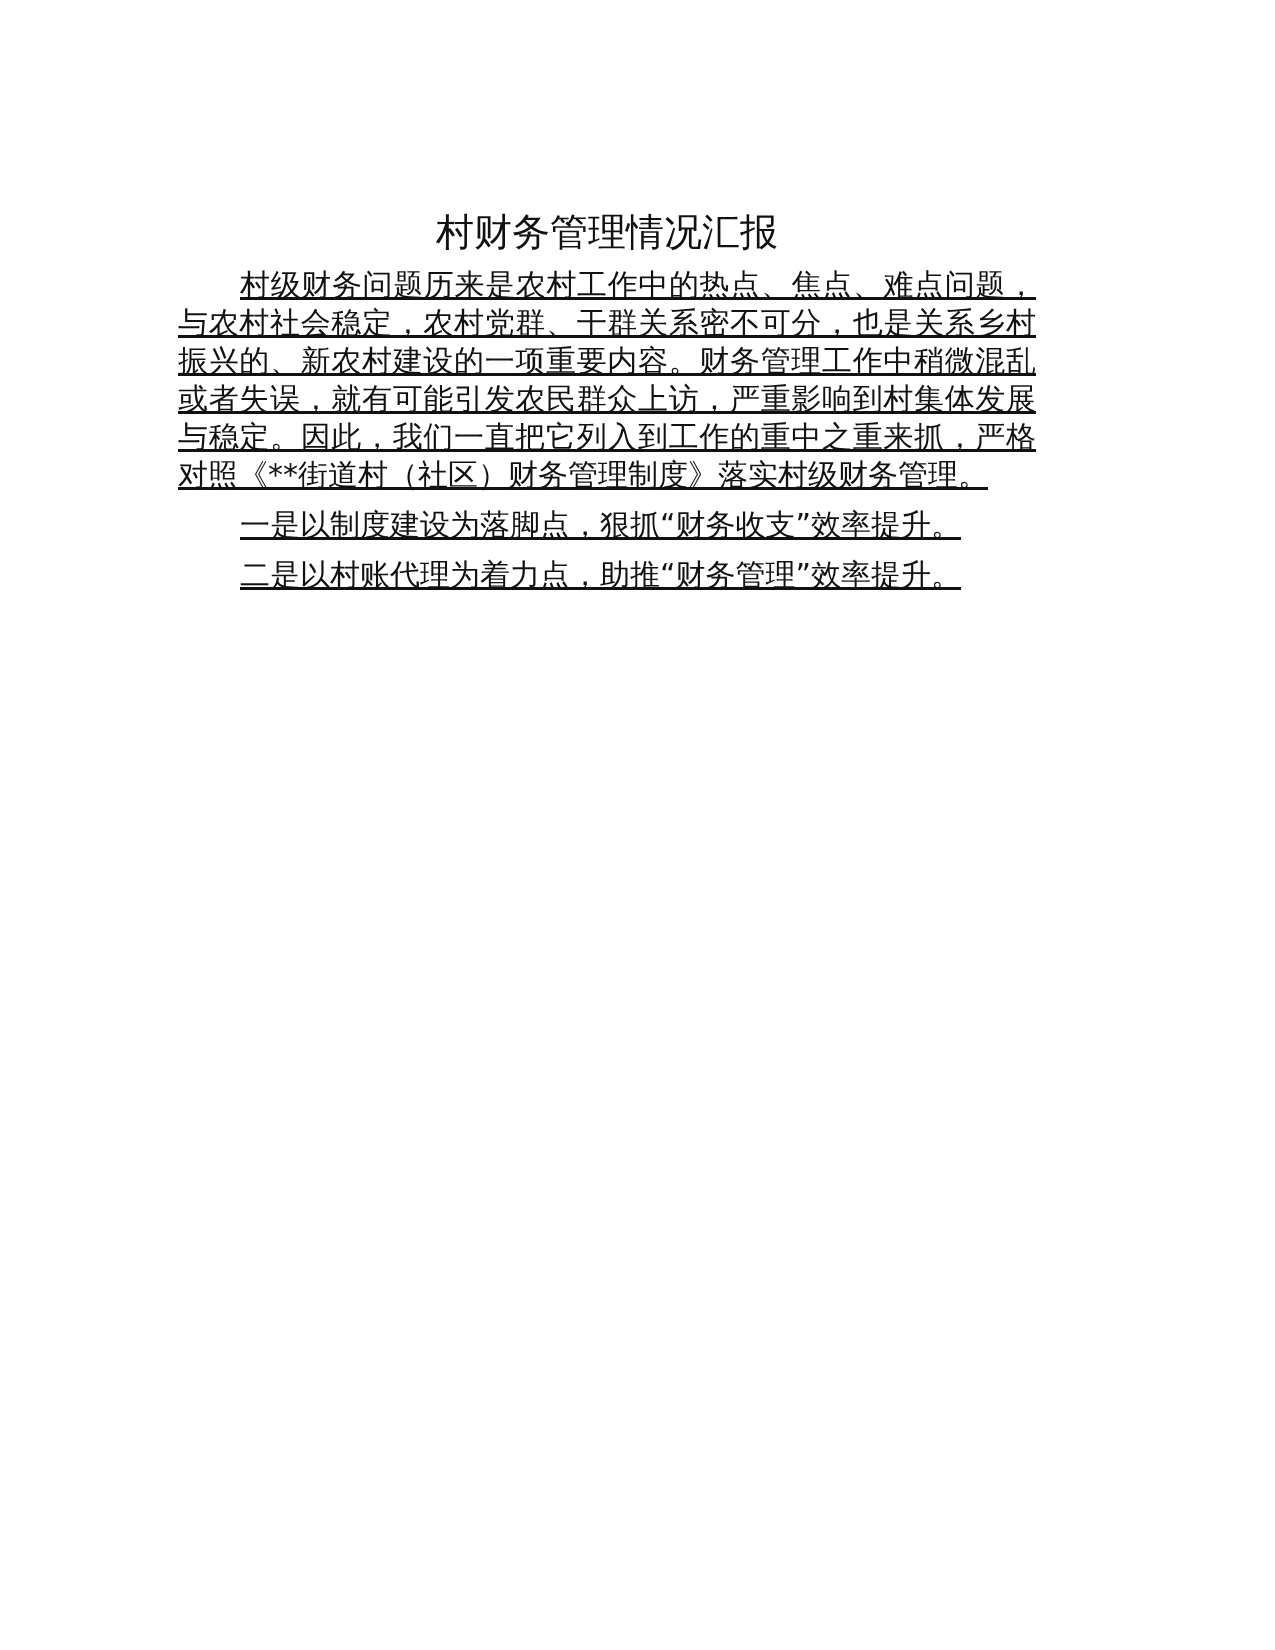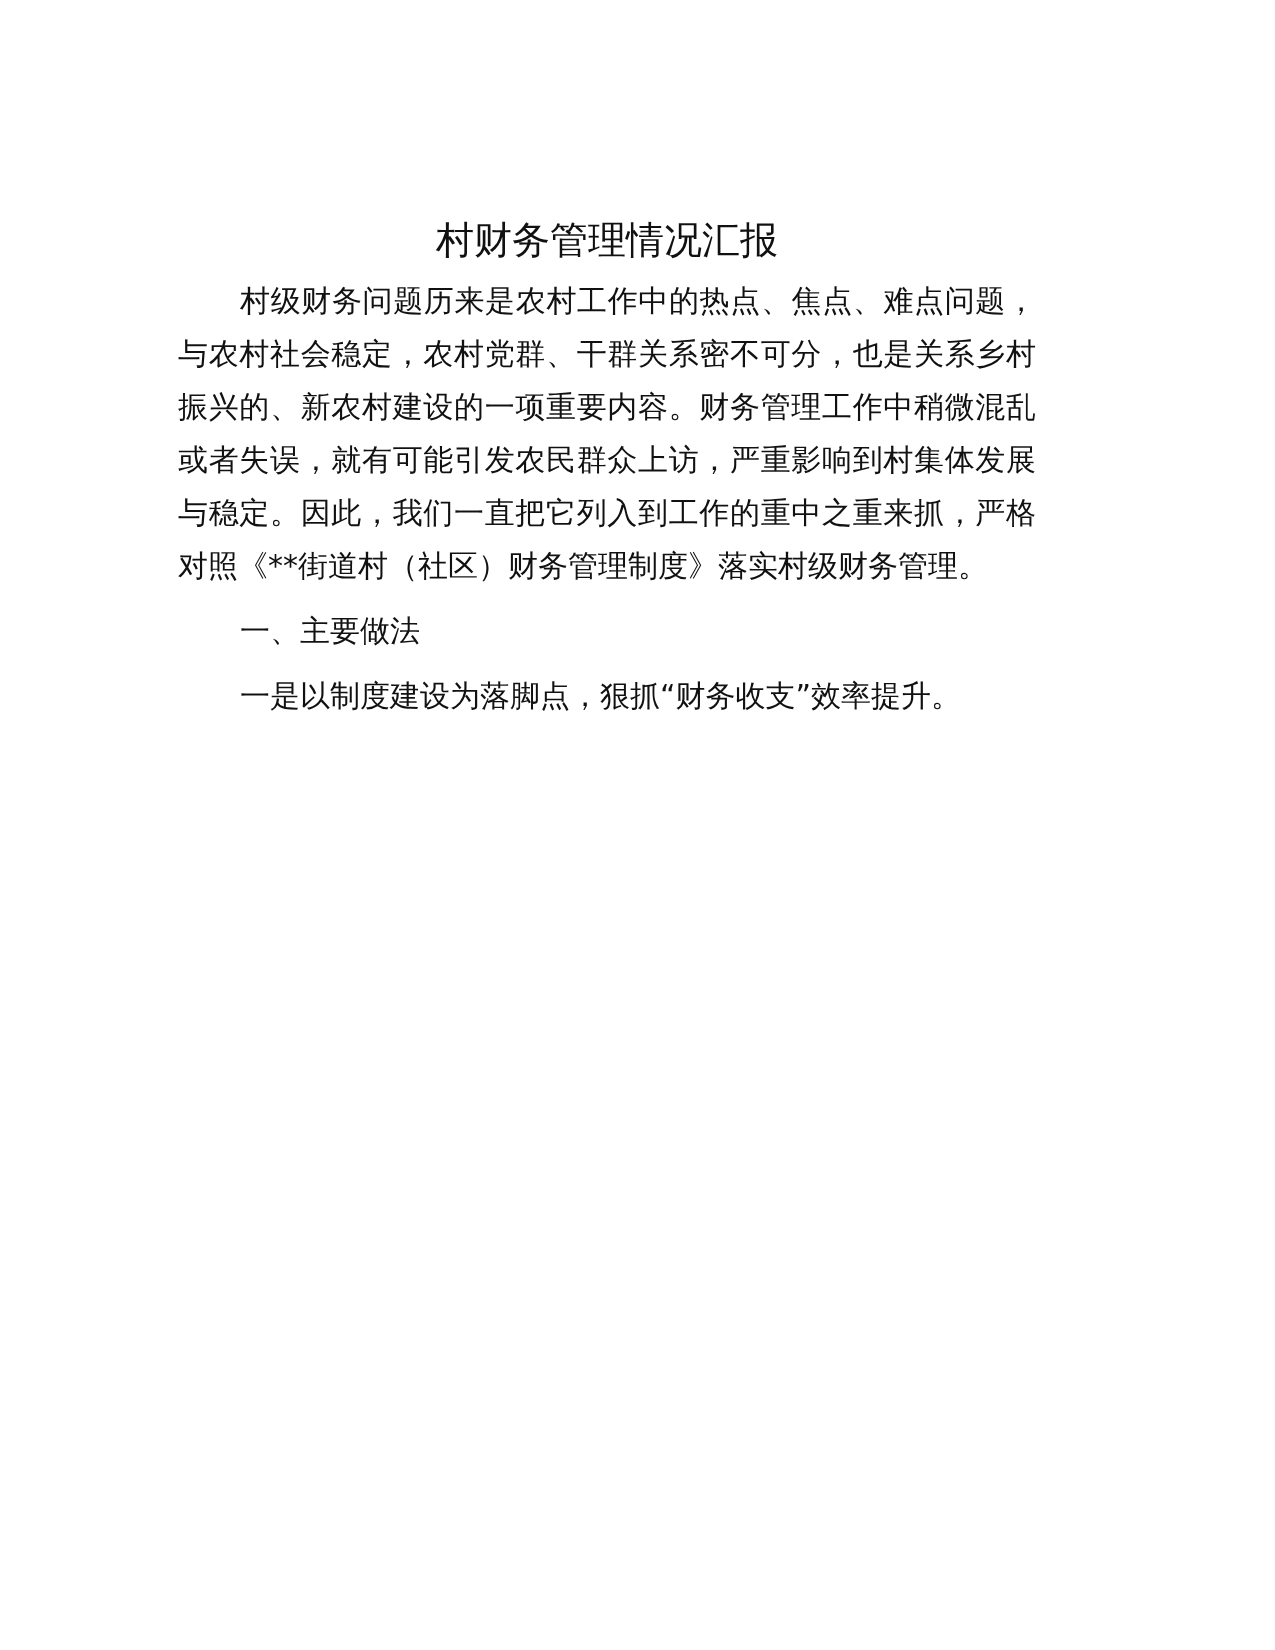--- a/index.html
+++ b/index.html
@@ -11,45 +11,46 @@
       width: 1275px;
       height: 1650px;
       position: relative;
       overflow: hidden;
       font-family: "DejaVu Sans", "Liberation Sans", sans-serif;
       color: #111111;
     }
     .page {
       position: absolute;
       left: 178px;
-      top: 210px;
+      top: 202px;
       width: 858px;
     }
     .title {
       text-align: center;
       font-size: 38px;
       line-height: 60px;
       margin: 0 0 4px 0;
       font-weight: normal;
       letter-spacing: 0px;
     }
     .para {
       font-size: 30px;
-      line-height: 53px;
+      line-height: 38px;
       margin: 0 0 12px 0;
       text-indent: 62px;
       text-align: justify;
       text-justify: inter-character;
       word-break: break-all;
+      text-decoration: underline;
     }
     .para.heading {
       margin-bottom: 12px;
     }
   </style>
 </head>
 <body>
 
 <div class="page">
   <h1 class="title">村财务管理情况汇报</h1>
   <p class="para">村级财务问题历来是农村工作中的热点、焦点、难点问题，与农村社会稳定，农村党群、干群关系密不可分，也是关系乡村振兴的、新农村建设的一项重要内容。财务管理工作中稍微混乱或者失误，就有可能引发农民群众上访，严重影响到村集体发展与稳定。因此，我们一直把它列入到工作的重中之重来抓，严格对照《**街道村（社区）财务管理制度》落实村级财务管理。</p>
-  <p class="para heading">一、主要做法</p>
   <p class="para">一是以制度建设为落脚点，狠抓“财务收支”效率提升。</p>
+  <p class="para">二是以村账代理为着力点，助推“财务管理”效率提升。</p>
 </div>
 
 </body></html>

